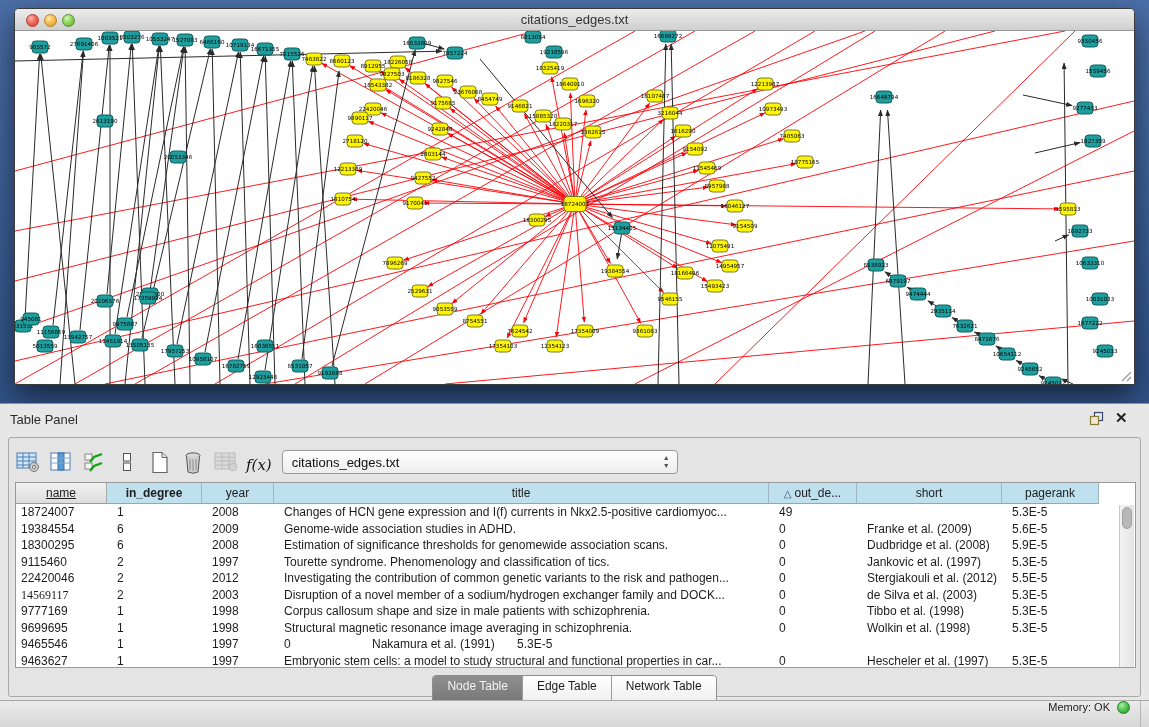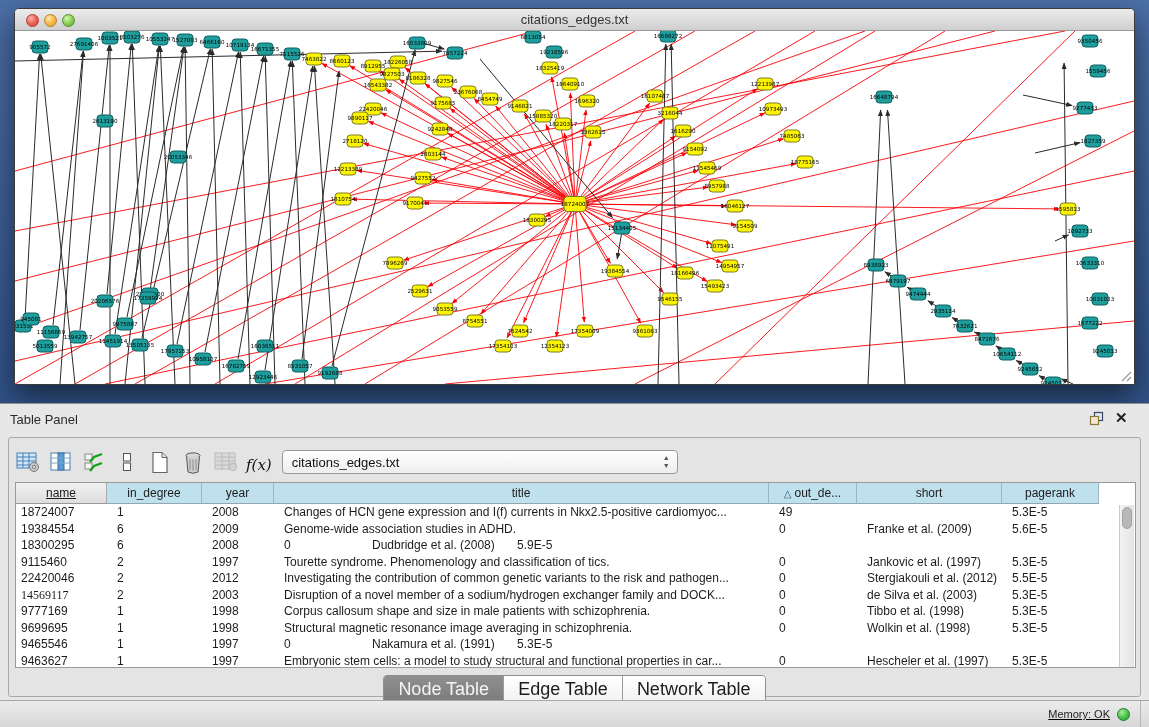--- a/index.html
+++ b/index.html
@@ -56,28 +56,28 @@
   .td.c0 { padding-left:5px; }
   .sortglyph { color:#33596e; font-size:10px; margin-right:3px; }
   .vsb { position:absolute; right:1px; top:22px; width:15px; height:163px;
     background:linear-gradient(90deg,#f2f2f2,#e4e4e4); border-left:1px solid #c9c9c9; }
   .vsb-thumb { position:absolute; left:2px; top:2px; width:10px; height:22px;
     background:#b8b8b8; border-radius:6px; border:1px solid #a3a3a3; }
 
   .segwrap { position:absolute; left:0; right:0; top:237px; display:flex; justify-content:center; }
   .seg { display:flex; border:1px solid #8d8d8d; border-radius:4px; overflow:hidden;
     box-shadow:0 1px 0 rgba(255,255,255,.7); }
-  .segbtn { font-size:18px; padding:3px 14px 20px 14px; background:linear-gradient(180deg,#ffffff,#e9e9e9);
+  .segbtn { font-size:12px; padding:3px 14px 20px 14px; background:linear-gradient(180deg,#ffffff,#e9e9e9);
     color:#1c1c1c; border-right:1px solid #9a9a9a;text-align:center; }
   .segbtn:last-child { border-right:none; }
   .segbtn.sel { background:linear-gradient(180deg,#8f8f8f,#6e6e6e); color:#f4f4f4; }
 
   .statusbar { position:absolute; left:0; top:700px; width:1149px; height:27px;
     background:linear-gradient(180deg,#ebebeb,#d7d7d7); border-top:1px solid #a8a8a8;
-    display:flex; align-items:center; justify-content:flex-end;text-decoration:underline; }
+    display:flex; align-items:flex-start; justify-content:flex-end; }
   .mem { font-size:11px; color:#222; margin-right:7px; }
   .memdot { width:13px; height:13px; border-radius:50%; margin-right:10px;
     background:radial-gradient(circle at 35% 30%,#a8f0a0,#4fc24b 50%,#2a9a2d); border:1px solid #1f7a23; }
   .endline { width:1px; height:27px; background:#b5b5b5; margin-right:8px; }
 </style>
 </head>
 <body>
 
 <div class="gwin">
   <div class="titlebar">
@@ -734,21 +734,21 @@
       <span class="fx"><span>f(x)</span></span>
       <div class="combo">
         <span>citations_edges.txt</span>
         <span class="steppers">▲<br>▼</span>
       </div>
     </div>
 
     <div class="dtable">
       <div class="trow thead" id="thead">
           <div class="th gray" style="width: 91px;">name</div>
-          <div class="th" style="width: 95px;">in_degree</div>
+          <div class="th" style="width: 95px; font-weight: bold;">in_degree</div>
           <div class="th" style="width: 72px;">year</div>
           <div class="th" style="width: 495px;">title</div>
           <div class="th" style="width: 88px;"><span class="sortglyph">△</span>out_de...</div>
           <div class="th" style="width: 145px;">short</div>
           <div class="th" style="width: 97px;">pagerank</div>
         </div>
       <div id="tbody">
           <div class="trow">
             <div class="td c0" style="width: 91px;">18724007</div>
             <div class="td c1" style="width: 95px;">1</div>
@@ -764,20 +764,21 @@
             <div class="td c2" style="width: 72px;">2009</div>
             <div class="td c3" style="width: 495px;">Genome-wide association studies in ADHD.</div>
             <div class="td c4" style="width: 88px;">0</div>
             <div class="td c5" style="width: 145px;">Franke et al. (2009)</div>
             <div class="td c6" style="width: 97px;">5.6E-5</div>
           </div>
           <div class="trow">
             <div class="td c0" style="width: 91px;">18300295</div>
             <div class="td c1" style="width: 95px;">6</div>
             <div class="td c2" style="width: 72px;">2008</div>
+            <div class="td c3" style="width: 495px;">Estimation of significance thresholds for genomewide association scans.</div>
             <div class="td c4" style="width: 88px;">0</div>
             <div class="td c5" style="width: 145px;">Dudbridge et al. (2008)</div>
             <div class="td c6" style="width: 97px;">5.9E-5</div>
           </div>
           <div class="trow">
             <div class="td c0" style="width: 91px;">9115460</div>
             <div class="td c1" style="width: 95px;">2</div>
             <div class="td c2" style="width: 72px;">1997</div>
             <div class="td c3" style="width: 495px;">Tourette syndrome. Phenomenology and classification of tics.</div>
             <div class="td c4" style="width: 88px;">0</div>

